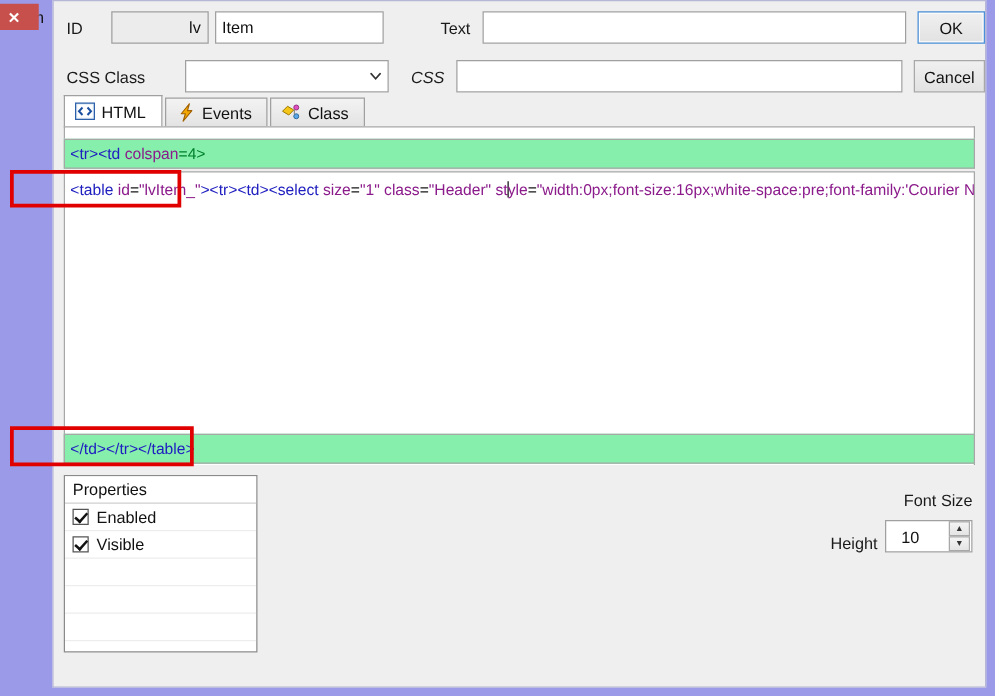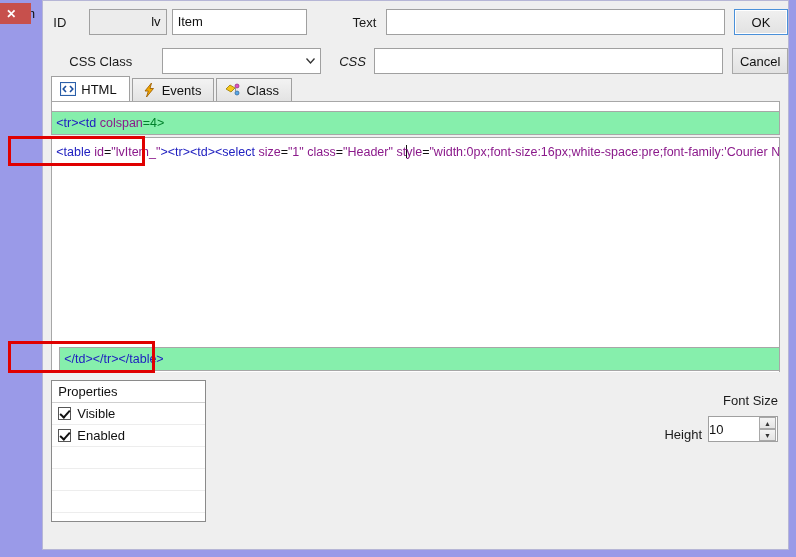--- a/index.html
+++ b/index.html
@@ -41,21 +41,21 @@
     background: #efefef;
     border: 1px solid #b6b6d6;
     position: relative;
   }
   
   .form-row {
     position: absolute; left: 0; right: 0;
     display: flex; align-items: center;
   }
   .row1 { top: 8px; height: 26px; }
-  .row2 { top: 42px; height: 36px; margin-left: 16px; }
+  .row2 { top: 42px; height: 36px; }
   .lbl {
     font-size: 13px; color: #1a1a1a;
     white-space: nowrap;
   }
   .field {
     background: #fff;
     border: 1px solid #a0a0a0;
     height: 26px;
     font-size: 13px; color: #111;
     padding: 0 5px;
@@ -145,21 +145,21 @@
     white-space: nowrap;
     position: relative;
   }
   .caret {
     display: inline-block;
     width: 1px; height: 13px;
     background: #111;
     vertical-align: -2px;
     margin: 0 -0.5px;
   }
-  .line-bottom { left: 16px; right: 8px; top: 0; height: 24px; }
+  .line-bottom { left: 8px; right: 8px; top: 0; height: 24px; }
   
   .tg  { color: #2020c0; }
   .at  { color: #8b1a8b; }
   .vl  { color: #8b1a8b; }
   .grn { color: #00802b; }
   .pl  { color: #111; }
   
   .hscroll {
     position: absolute; left: 8px; right: 8px; bottom: 0;
     height: 17px;
@@ -227,21 +227,21 @@
   }
   .rc-lbl { font-size: 13px; color: #1a1a1a; }
   .spinner {
     width: 70px; height: 26px;
     background: #fff;
     border: 1px solid #a0a0a0;
     display: flex; align-items: center;
     position: relative;
   }
   .spin-val {
-    flex: 1 1 auto; font-size: 13px; color: #111; padding-left: 0;
+    flex: 1 1 auto; font-size: 13px; color: #111; padding-left: 12px;
   }
   .spin-btns {
     width: 17px; height: 24px;
     display: flex; flex-direction: column;
     flex: 0 0 17px;
     margin-right: 1px;
   }
   .spin-btn {
     flex: 1 1 50%;
     background: linear-gradient(#f4f4f4, #e4e4e4);
@@ -349,26 +349,26 @@
       </div>
     </div>
 
     <div style="position:absolute;left:0;right:0;top:371px;bottom:0;background:#efefef;">
 
       <div class="props">
         <div class="props-hdr">Properties</div>
 
         <div class="prop-row">
           <span class="cb checked"></span>
-          <span>Visible</span>
+          <span>Enabled</span>
         </div>
 
         <div class="prop-row">
           <span class="cb checked"></span>
-          <span>Enabled</span>
+          <span>Visible</span>
         </div>
 
         <div class="prop-row"></div>
         <div class="prop-row"></div>
         <div class="prop-row"></div>
         <div class="prop-row"></div>
 
       </div>
 
       <div class="right-ctrls">

